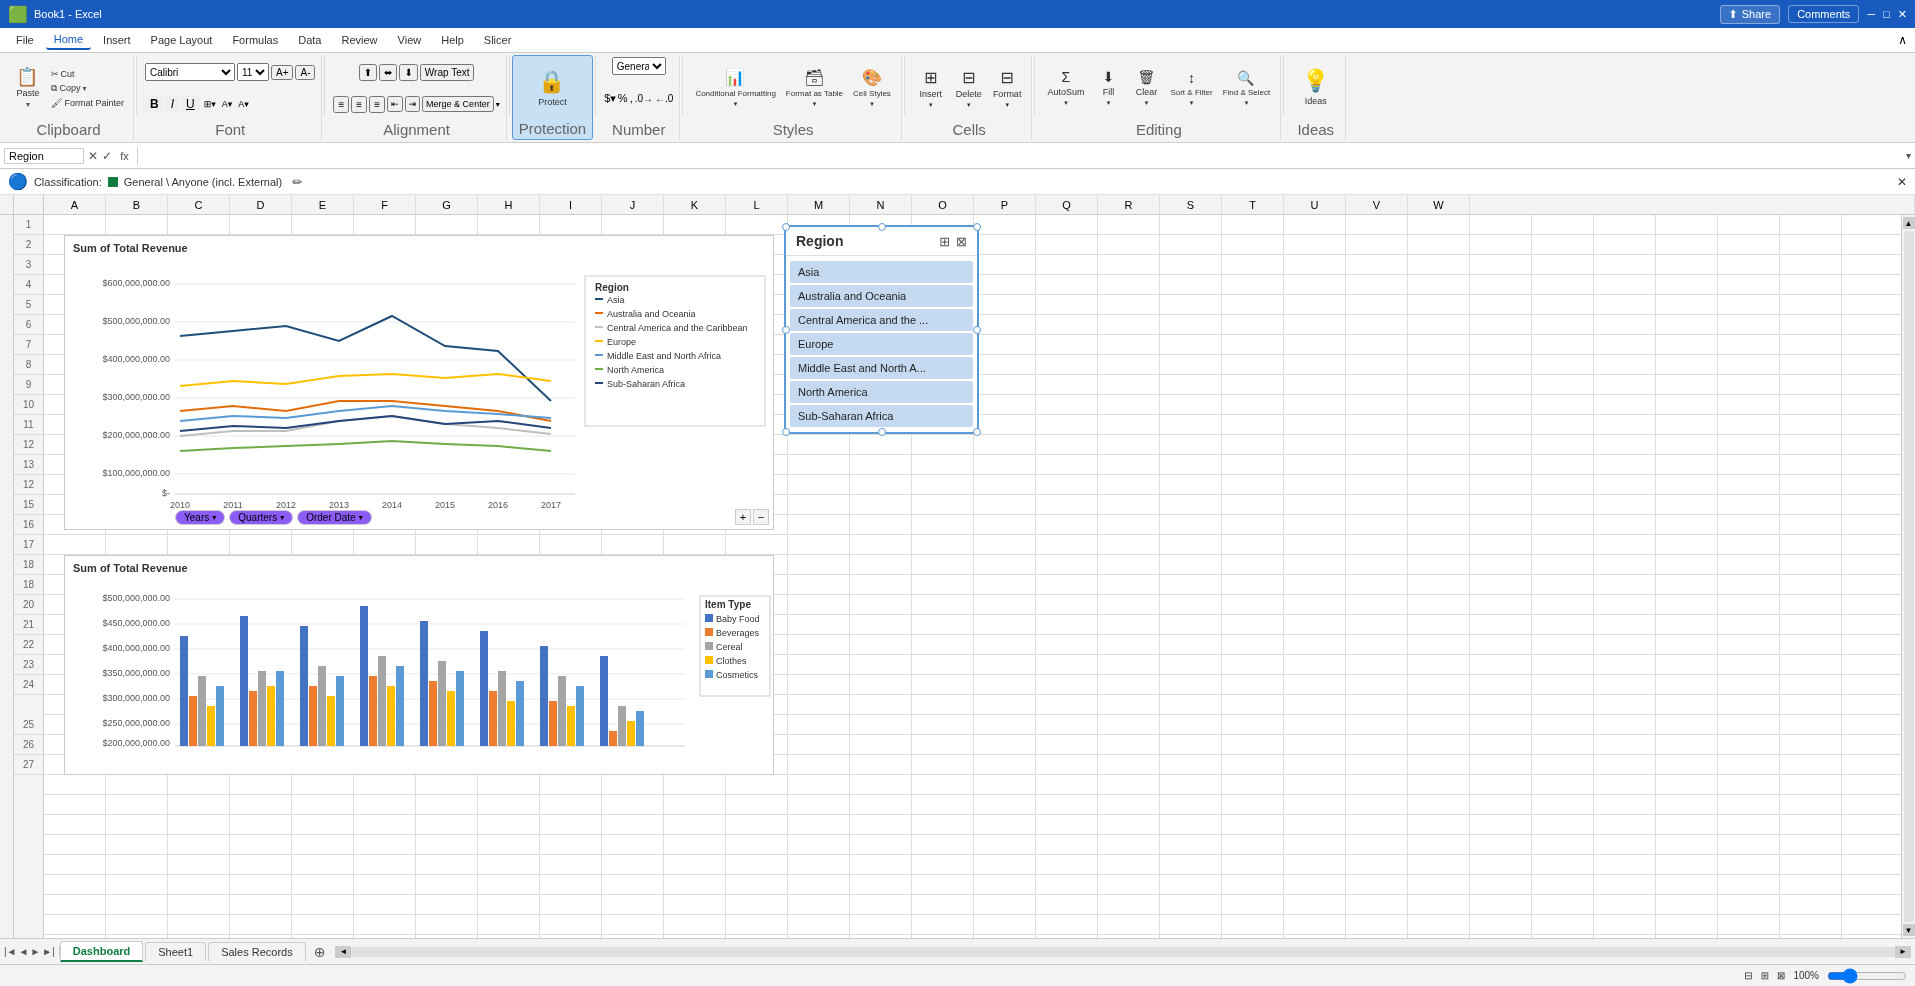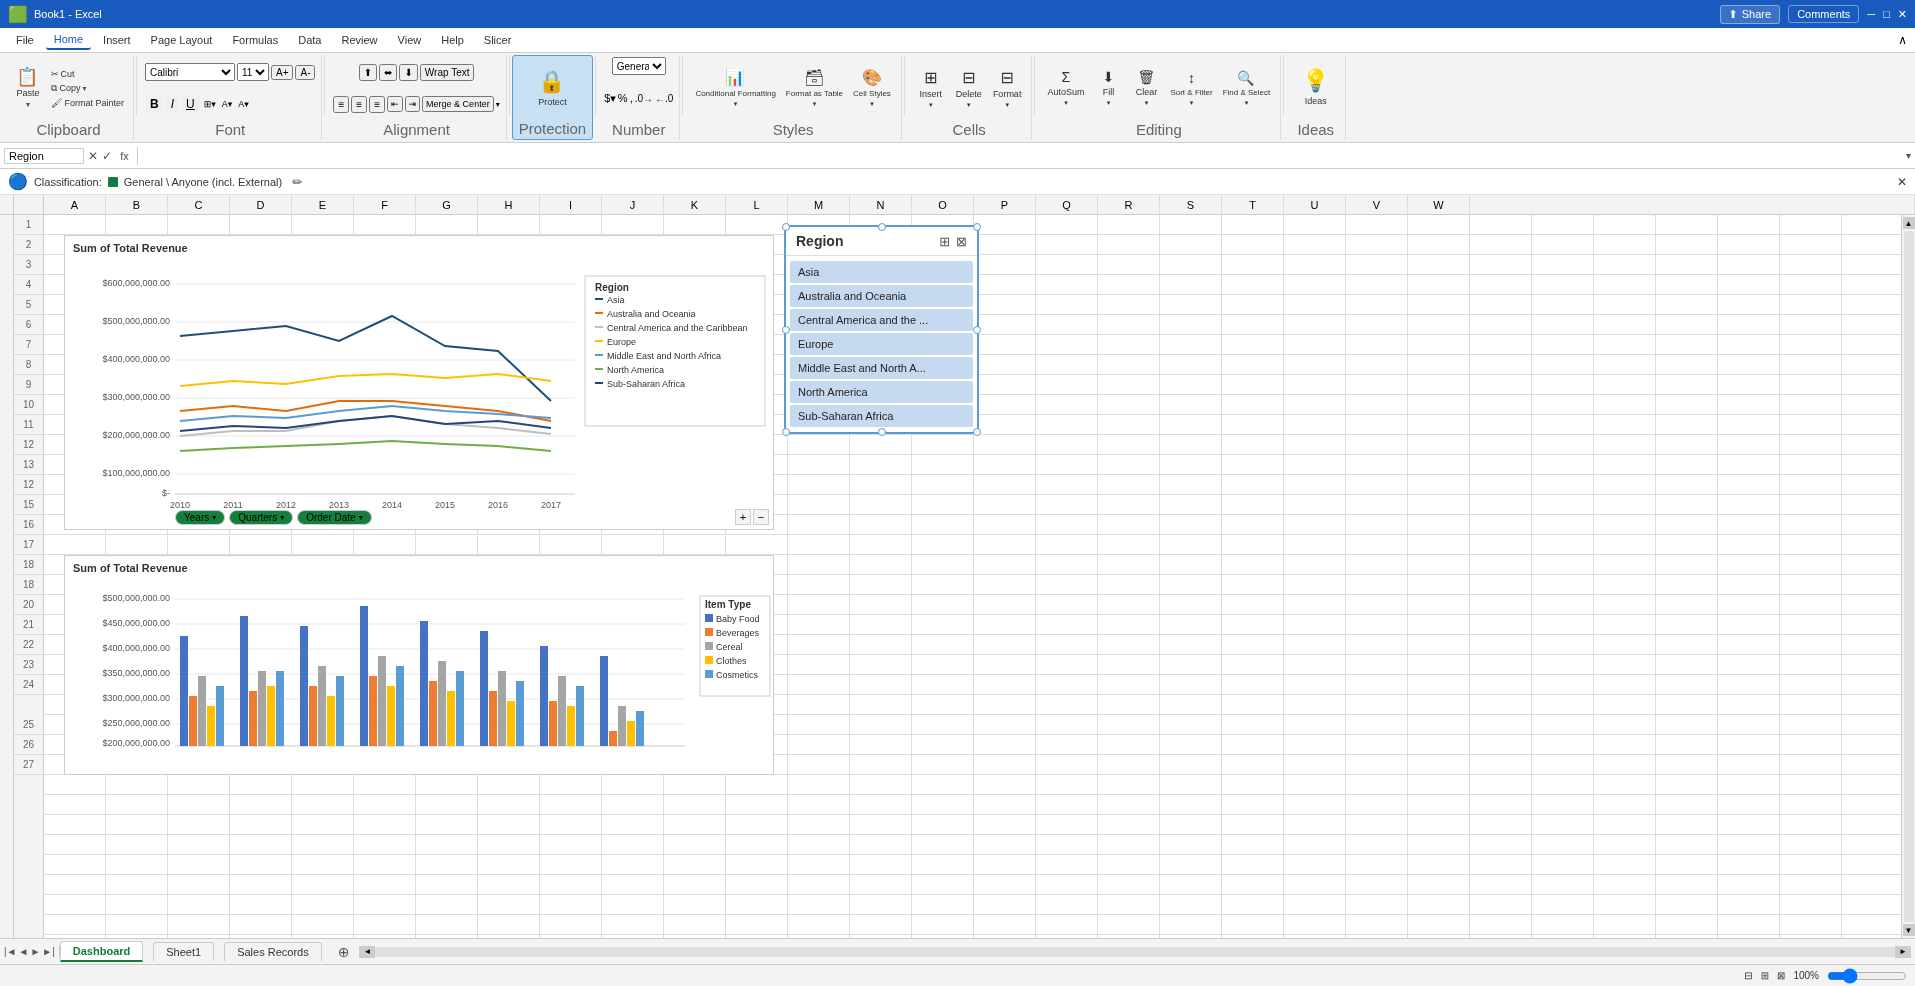--- a/index.html
+++ b/index.html
@@ -116,21 +116,21 @@
       color: #1f1f1f;
     }
     .sheet-tab {
       padding: 3px 12px;
       font-size: 11px;
       cursor: pointer;
       border: 1px solid #ccc;
       border-bottom: none;
       background: #f3f3f3;
       color: #333;
-      margin-right: 10px;
+      margin-right: 2px;
       border-radius: 3px 3px 0 0;
     }
     .sheet-tab.active {
       background: #fff;
       color: #107c41;
       font-weight: bold;
       border-bottom: 2px solid #107c41;
     }
     .add-sheet-btn {
       padding: 2px 6px;
@@ -161,21 +161,21 @@
       border-radius: 3px;
     }
 
     .dropdown-btn {
       font-size: 8px;
       color: #555;
     }
 
     .app-body { display: flex; flex-direction: column; height: 986px; width: 1915px; }
     .filter-pill {
-      background: #15803d;
+      background: #8b5cf6;
       border: 1px solid #ccc;
       border-radius: 10px;
       padding: 1px 8px;
       font-size: 10px;
       cursor: pointer;
       display: flex;
       align-items: center;
       gap: 3px;
       margin-top: 28px;
     }

